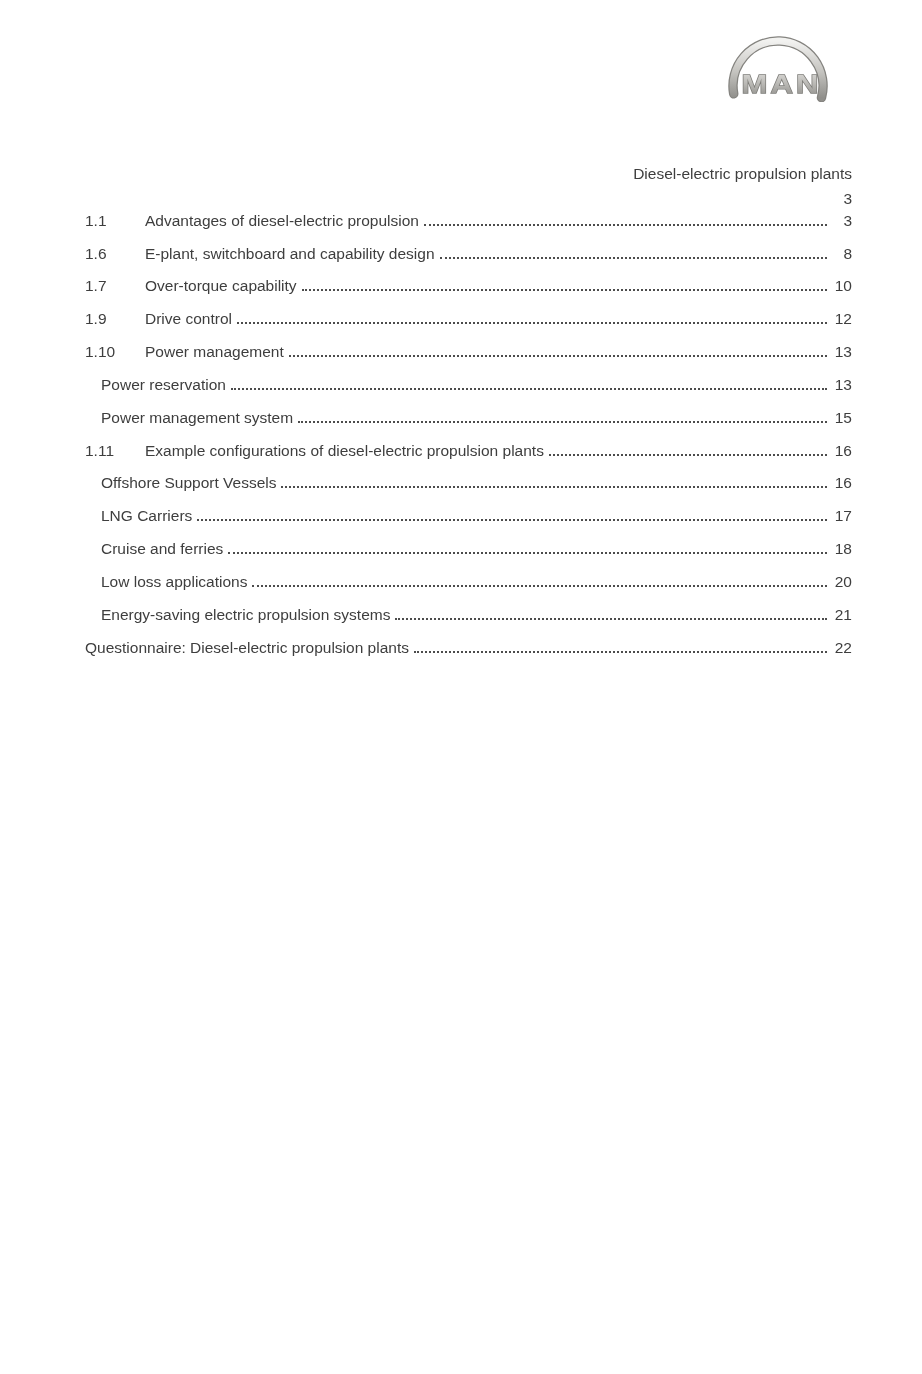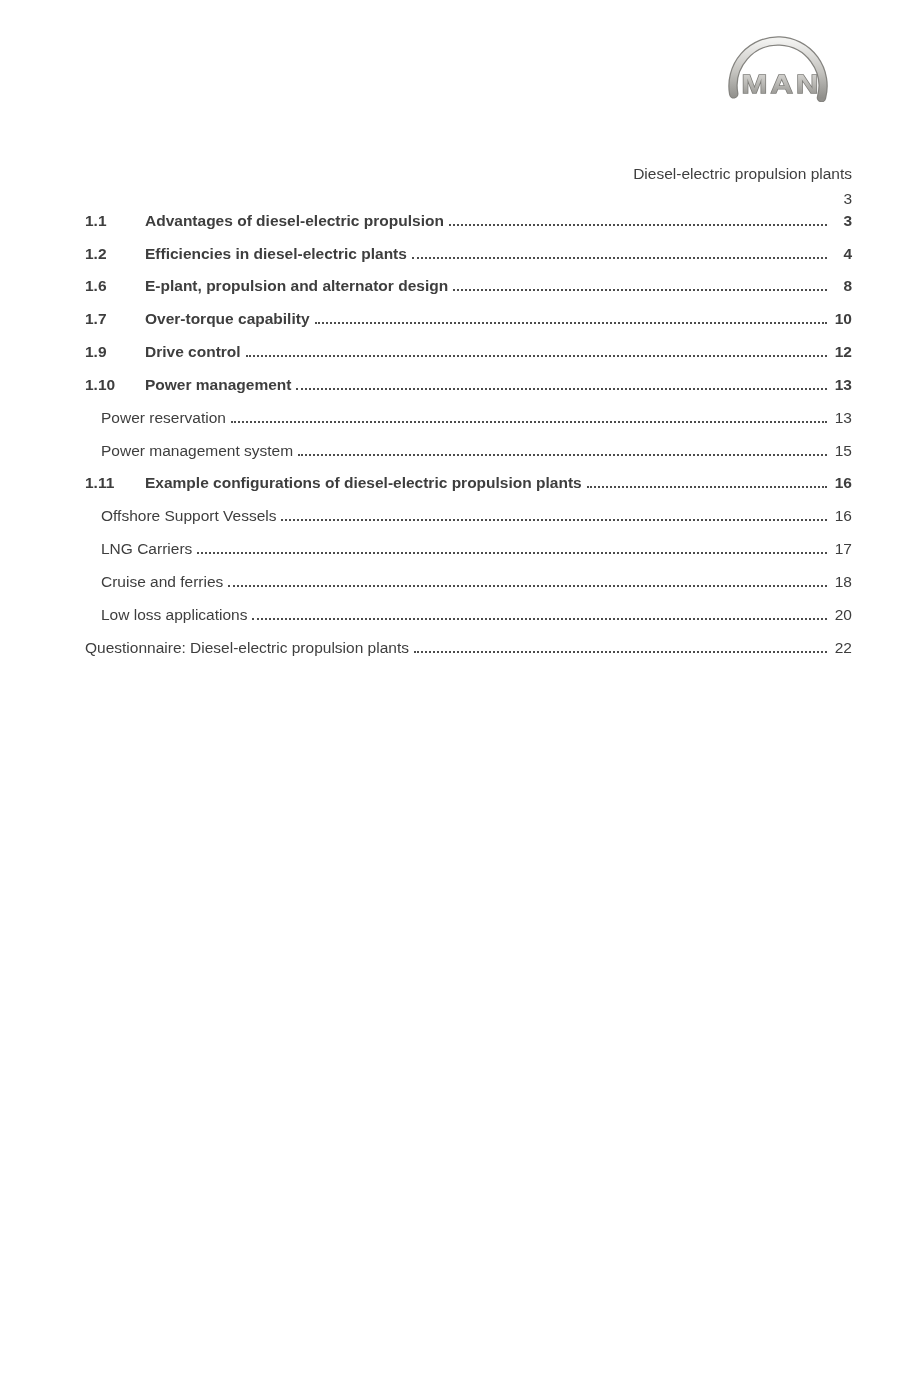--- a/index.html
+++ b/index.html
@@ -16,21 +16,21 @@
     position:absolute; left:66px; top:164px; width:786px;
     color:#3e3e3e; font-size:15.5px;
   }
   .toc-row { display:flex; align-items:flex-end; height:32.85px; }
   .toc-row span { line-height:19px; white-space:nowrap; }
   .toc-num   { flex:none; width:60px; }
   .toc-title { flex:none; }
   .toc-leader{ flex:1 1 auto; border-bottom:2px dotted #4c4c4c; margin:0 3px 4px 5px; }
   .toc-page  { flex:none; min-width:22px; text-align:right; }
   .lvl-0 { padding-left:0;flex-direction:column; }
-  .lvl-1 { padding-left:19px;font-weight:bold; }
+  .lvl-1 { padding-left:19px; }
   .lvl-2 { padding-left:35px; }
   .lvl-3 { padding-left:19px; }
 
   
   .page-num {
     position:absolute; left:426px; top:1318px; width:30px; text-align:center;
     font-size:14.5px; color:#686868; z-index:3;
   }
   .watermark-svg { position:absolute; left:0; top:1230px; width:922px; height:144px; z-index:2; }
   .wm-text { font-family:"DejaVu Serif", serif; font-weight:bold; }
@@ -70,33 +70,27 @@
       <span class="toc-page">3</span>
     </div>
 
     <div class="toc-row lvl-1">
       <span class="toc-num">1.1</span>
       <span class="toc-title">Advantages of diesel-electric propulsion</span>
       <span class="toc-leader"></span>
       <span class="toc-page">3</span>
     </div>
 
-    <div class="toc-row lvl-1">
-      <span class="toc-num">1.2</span>
-      <span class="toc-title">Efficiencies in diesel-electric plants</span>
-      <span class="toc-leader"></span>
-      <span class="toc-page">4</span>
-    </div>
 
 
 
 
     <div class="toc-row lvl-1">
       <span class="toc-num">1.6</span>
-      <span class="toc-title">E-plant, propulsion and alternator design</span>
+      <span class="toc-title">E-plant, switchboard and capability design</span>
       <span class="toc-leader"></span>
       <span class="toc-page">8</span>
     </div>
 
     <div class="toc-row lvl-1">
       <span class="toc-num">1.7</span>
       <span class="toc-title">Over-torque capability</span>
       <span class="toc-leader"></span>
       <span class="toc-page">10</span>
     </div>
@@ -158,20 +152,26 @@
       <span class="toc-page">18</span>
     </div>
 
     <div class="toc-row lvl-2">
 
       <span class="toc-title">Low loss applications</span>
       <span class="toc-leader"></span>
       <span class="toc-page">20</span>
     </div>
 
+    <div class="toc-row lvl-2">
+
+      <span class="toc-title">Energy-saving electric propulsion systems</span>
+      <span class="toc-leader"></span>
+      <span class="toc-page">21</span>
+    </div>
 
     <div class="toc-row lvl-3">
 
       <span class="toc-title">Questionnaire: Diesel-electric propulsion plants</span>
       <span class="toc-leader"></span>
       <span class="toc-page">22</span>
     </div>
   </div>
 
   <div class="page-num">2</div>

